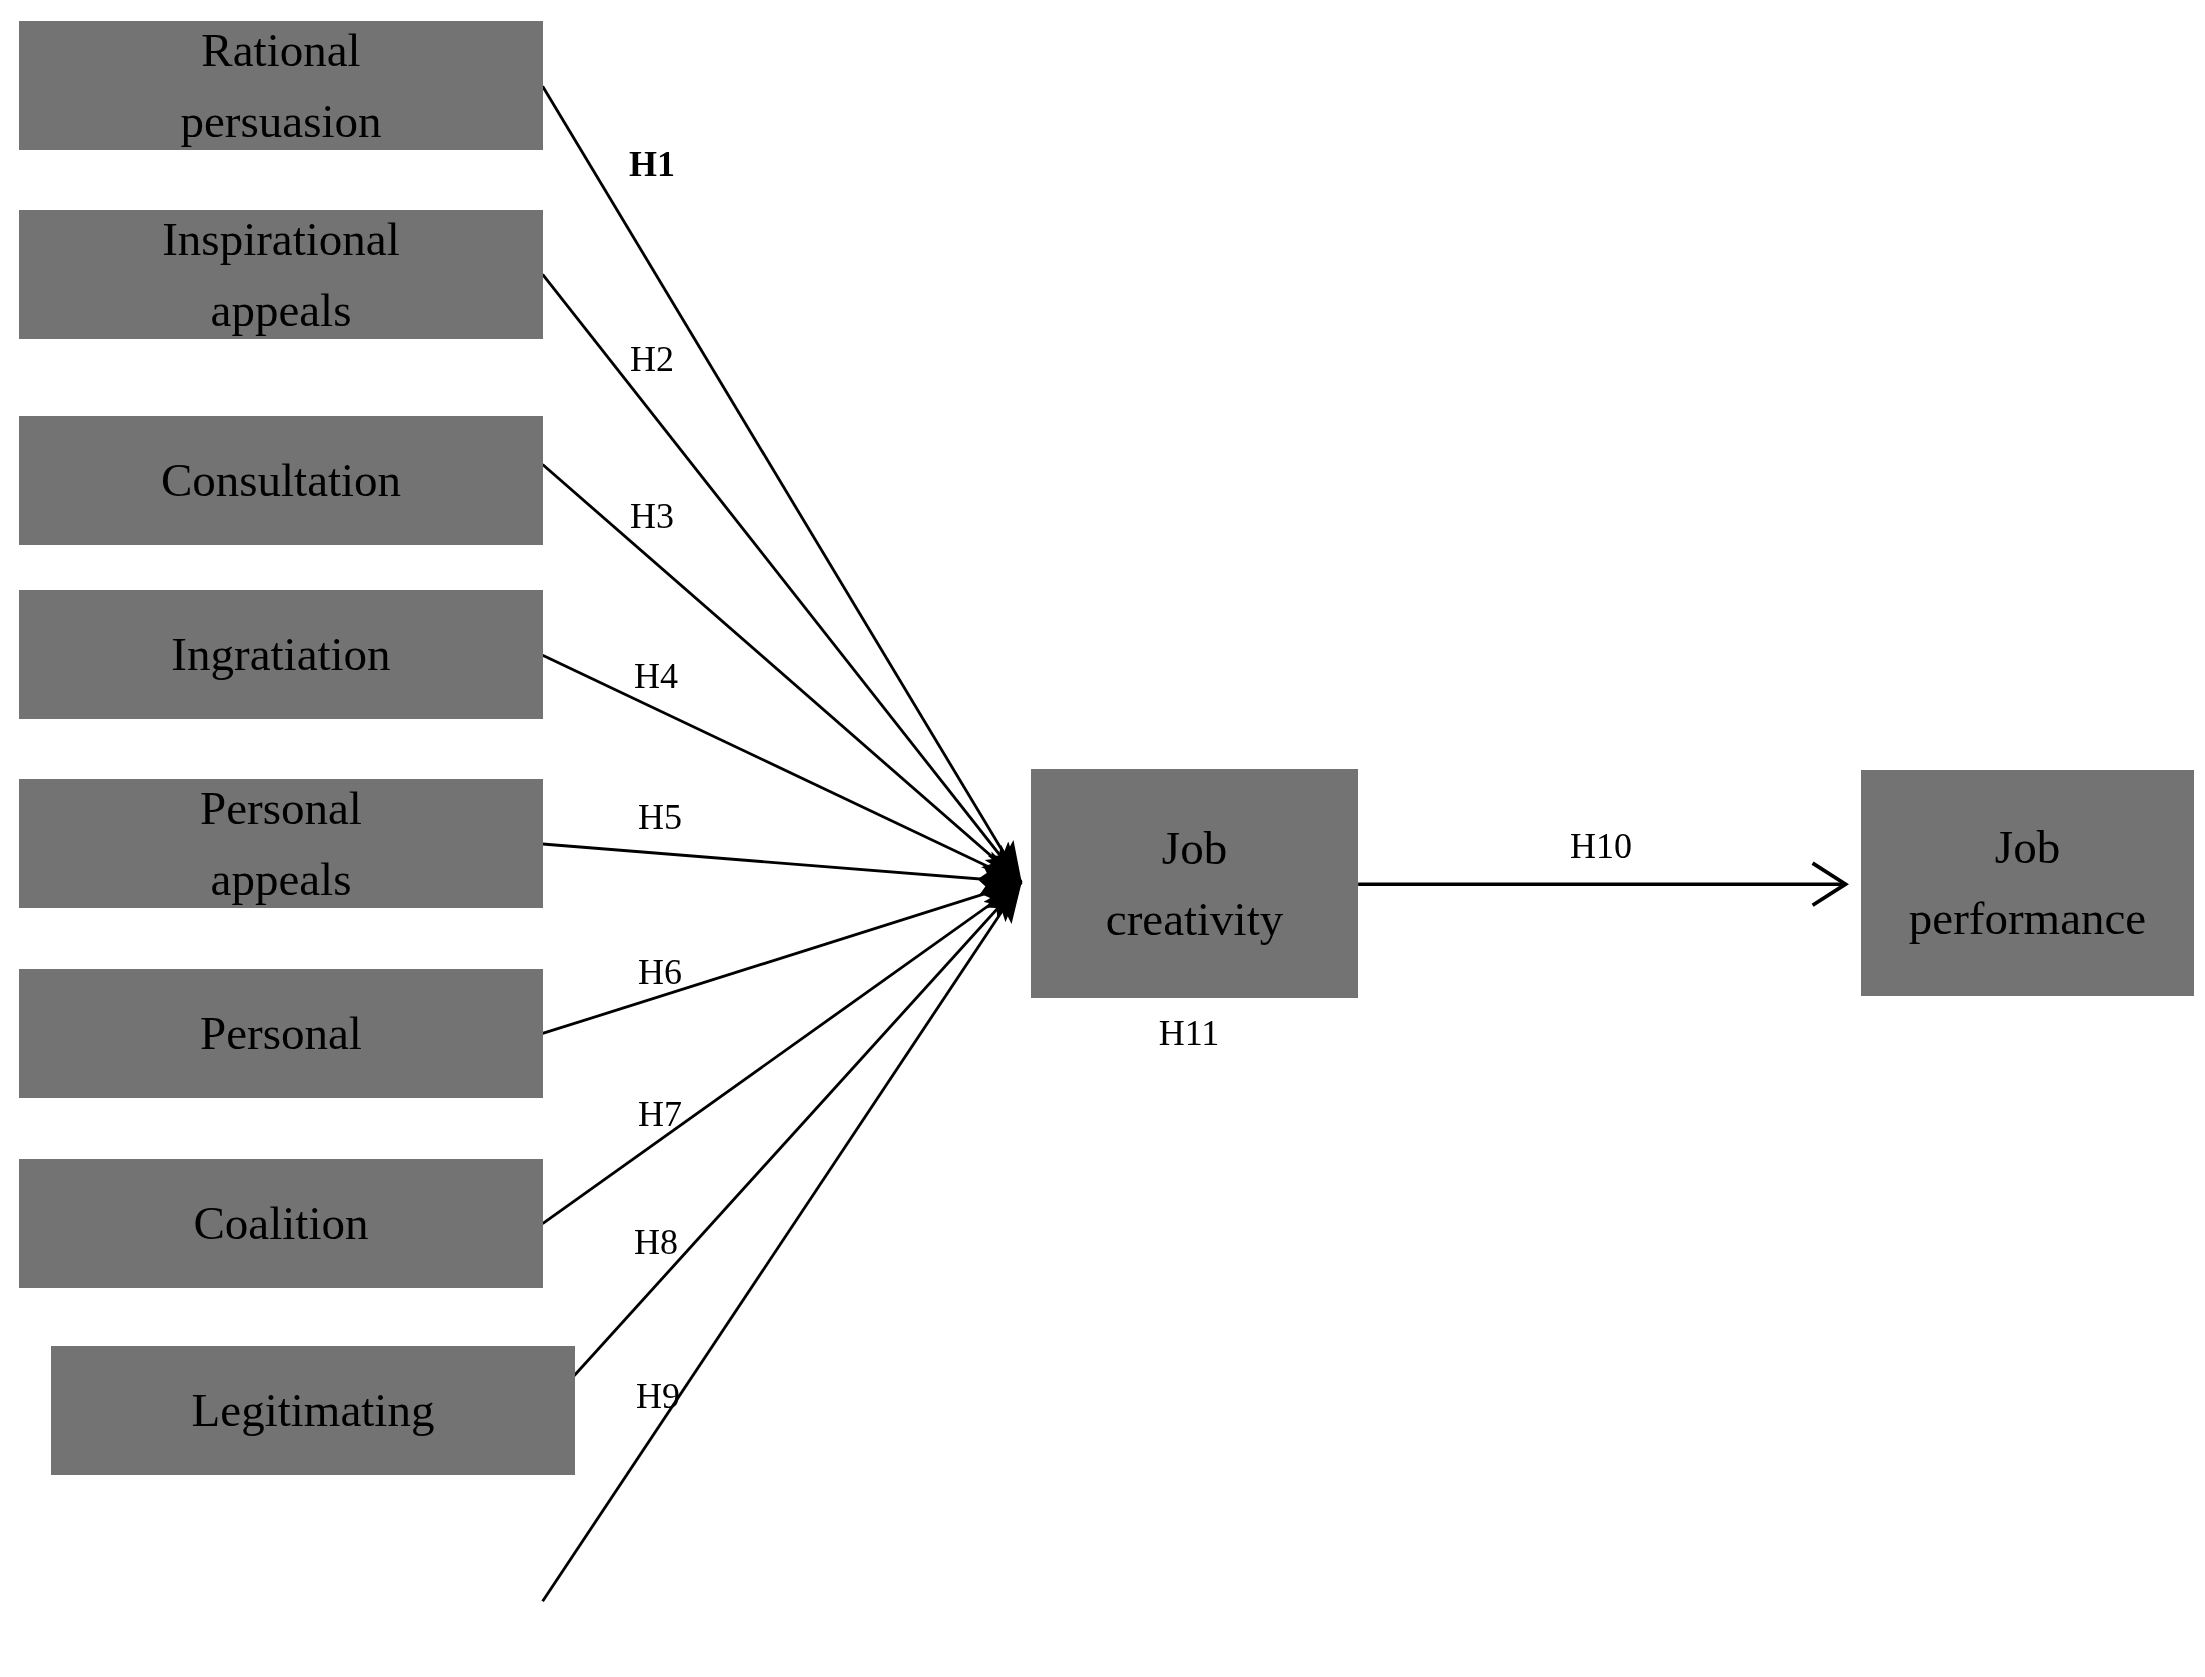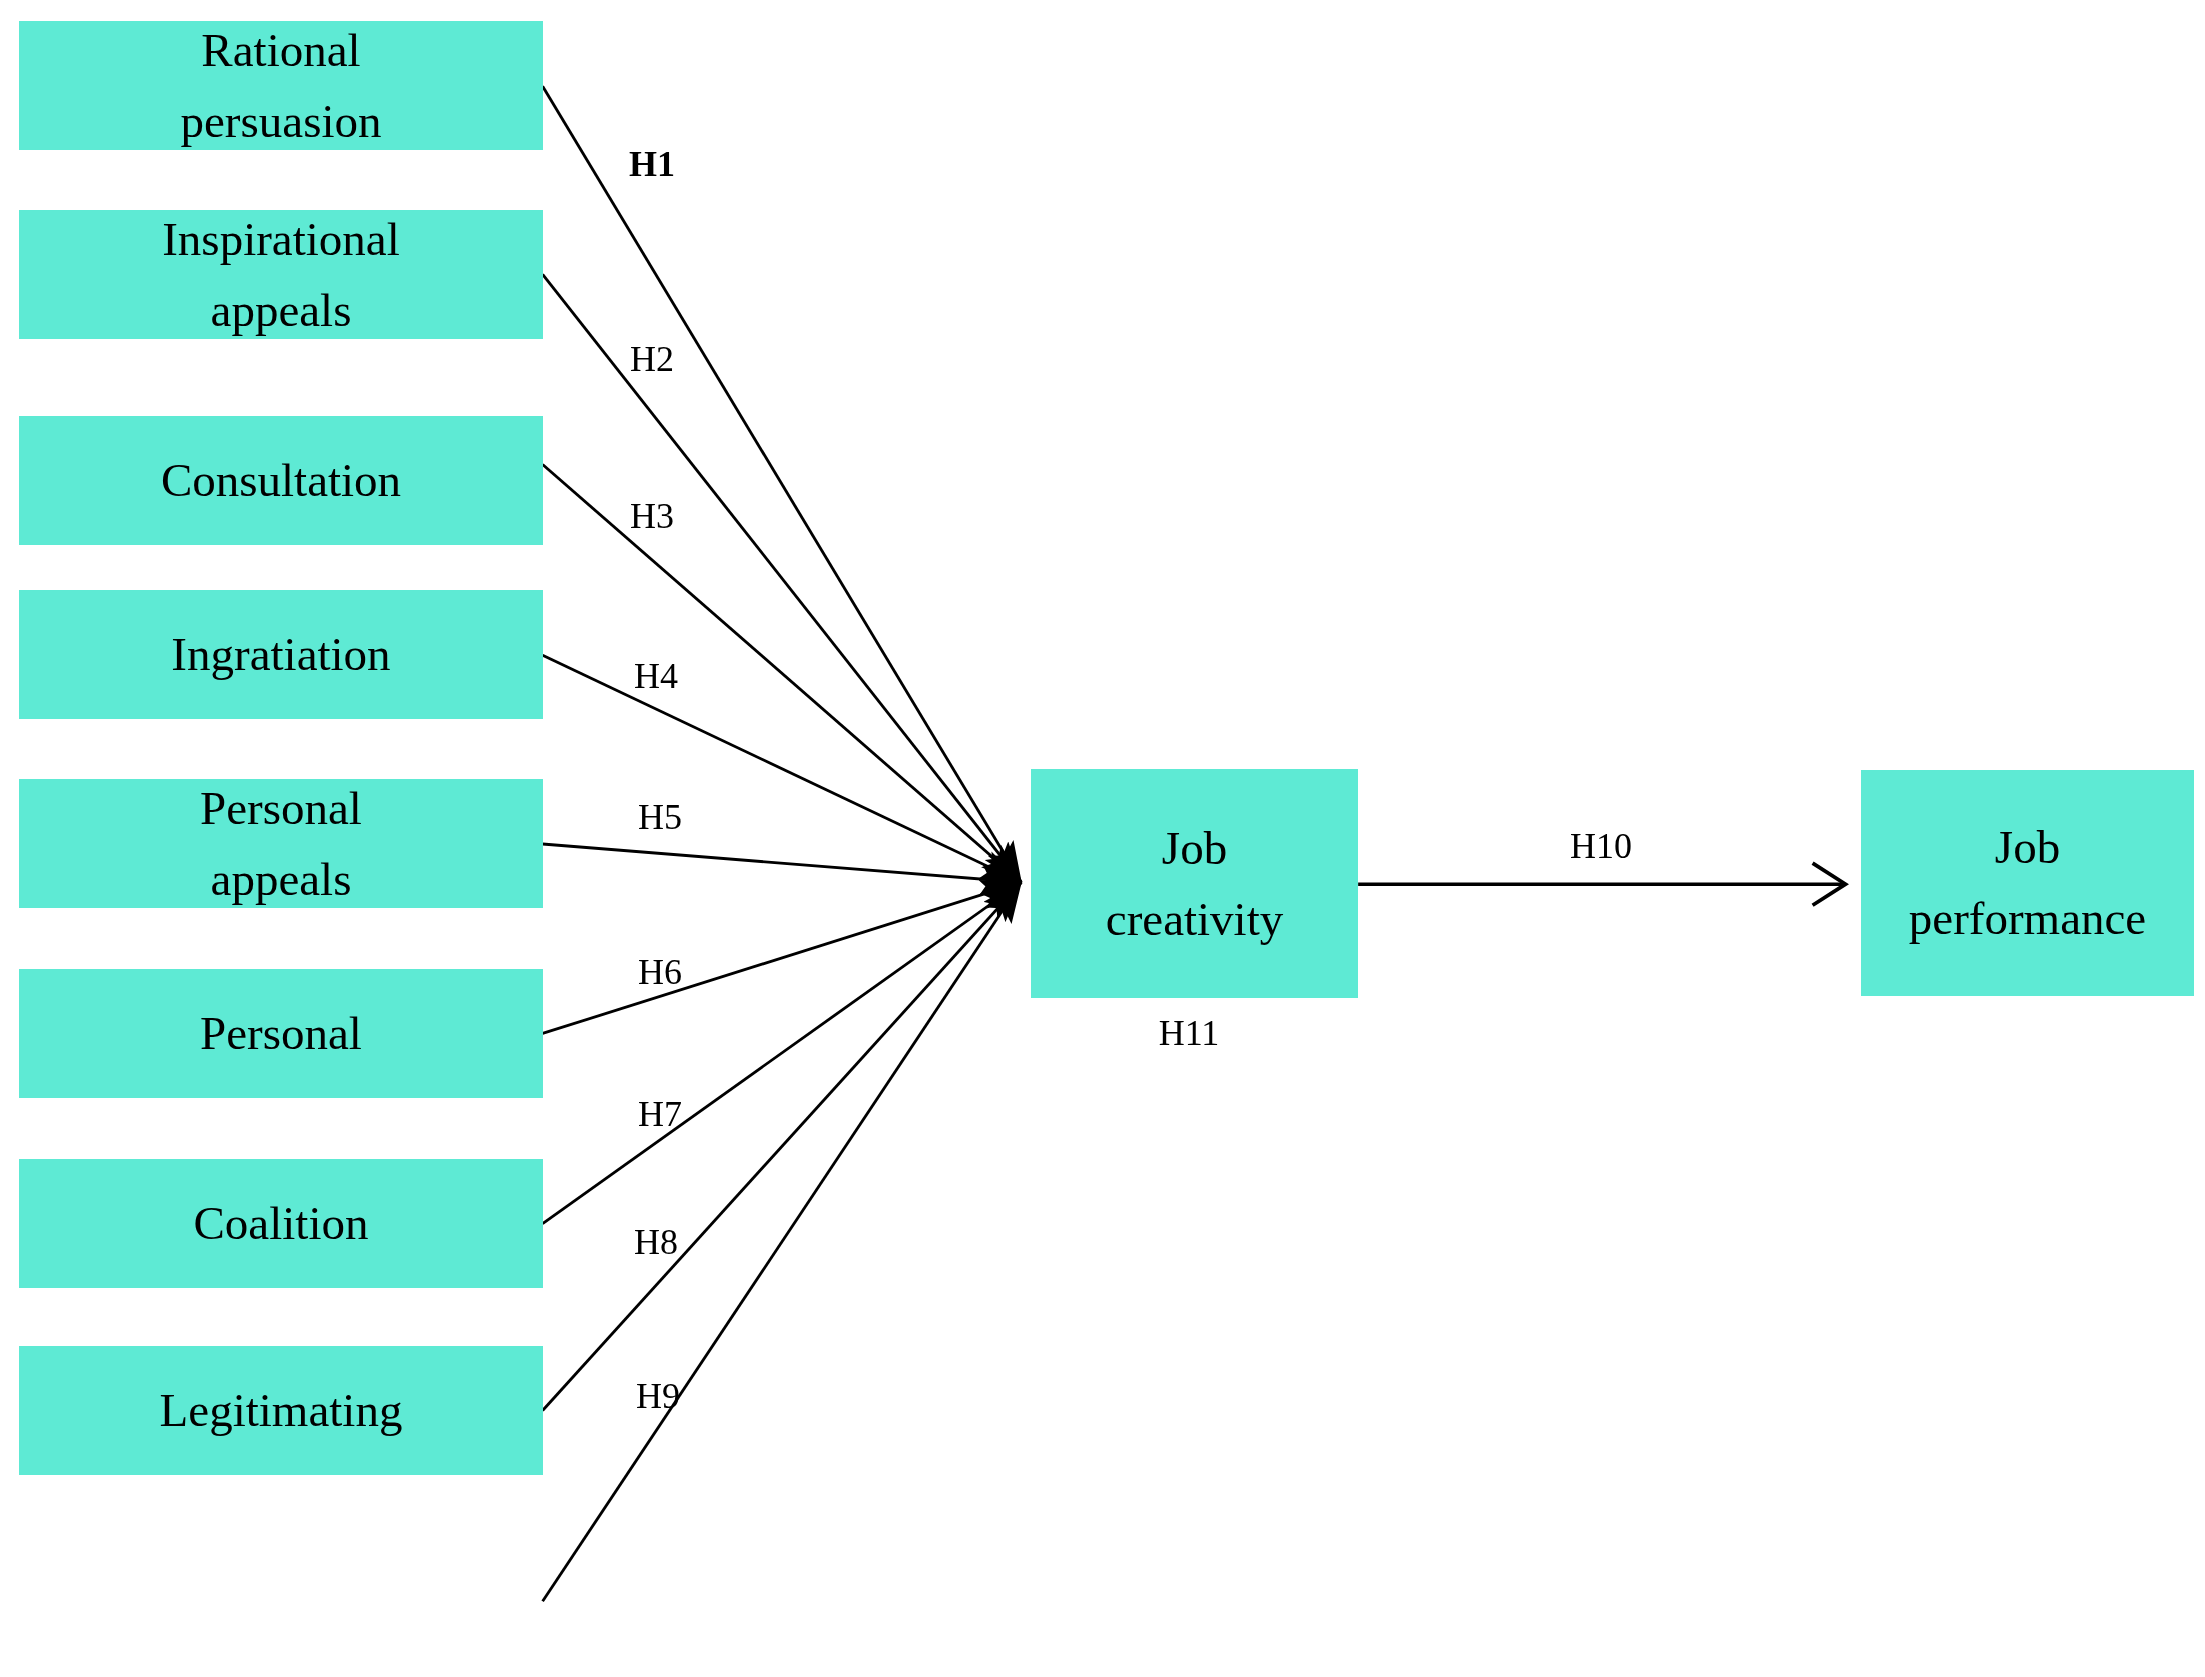--- a/index.html
+++ b/index.html
@@ -18,42 +18,42 @@
   }
   .edges {
     position: absolute;
     left: 0;
     top: 0;
     width: 2205px;
     height: 1678px;
   }
   .box {
     position: absolute;
-    background: #5eead4;
+    background: #737373;
     display: flex;
     align-items: center;
     justify-content: center;
     text-align: center;
     font-size: 47px;
     line-height: 71px;
     white-space: pre-line;
   }
   .left-box {
     left: 19px;
     width: 524px;
     height: 129px;
   }
   .b1 { top: 21.3px; }
   .b2 { top: 210px; }
   .b3 { top: 416px; }
   .b4 { top: 590px; }
   .b5 { top: 779px; }
   .b6 { top: 969px; }
   .b7 { top: 1159px; }
-  .b8 { top: 1346px; }
+  .b8 { top: 1346px; margin-left: 32px; }
   .b9 { top: 1536px; }
   .mediator-box {
     left: 1031px;
     top: 769px;
     width: 327px;
     height: 229px;
   }
   .outcome-box {
     left: 1861px;
     top: 770px;

